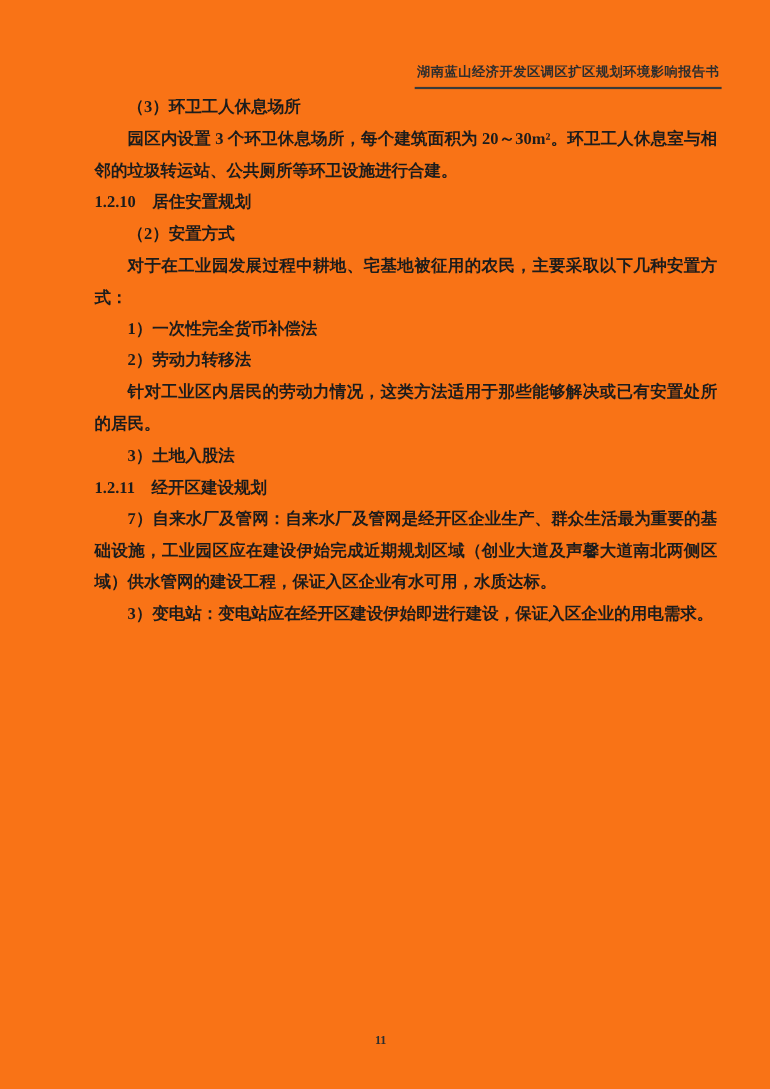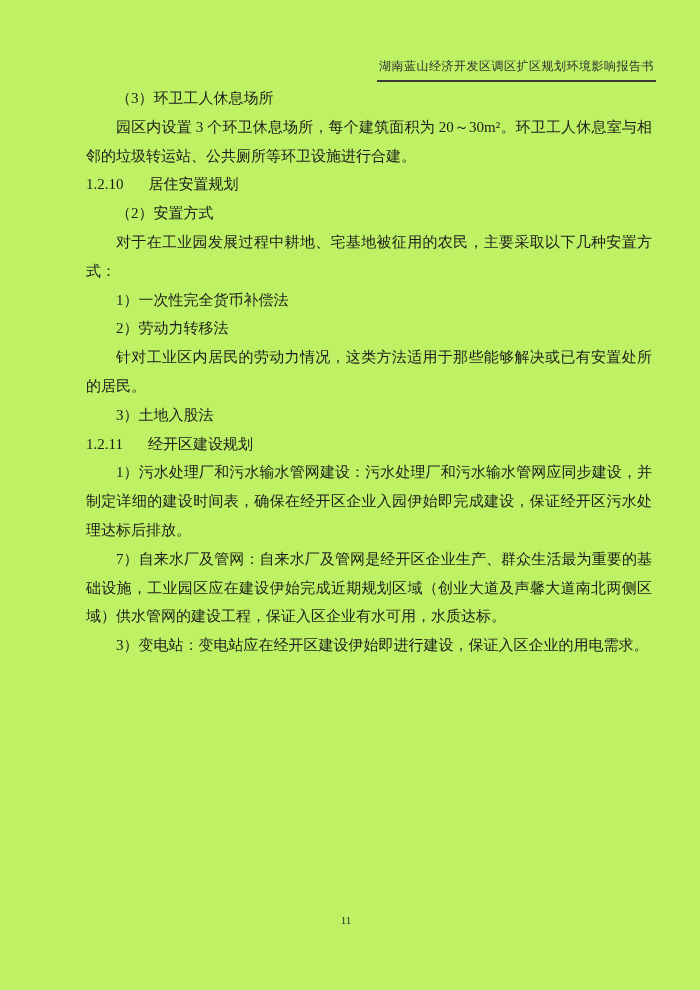--- a/index.html
+++ b/index.html
@@ -4,24 +4,25 @@
 <style>
   html, body {
     margin: 0;
     padding: 0;
     background: #ffffff;
   }
   .page {
     position: relative;
     width: 700px;
     height: 990px;
-    background: #bef264;
+    background: #f97316;
     font-family: "Liberation Serif", "DejaVu Serif", serif;
     color: #1c1c1c;
     overflow: hidden;
+    font-weight: bold;
   }
   .header {
     position: absolute;
     top: 56px;
     left: 0;
     right: 44px;
     text-align: right;
   }
   .header-text {
     display: inline-block;
@@ -41,25 +42,25 @@
     text-align: justify;
   }
   .content p {
     margin: 0;
     text-indent: 2em;
   }
   .content p.heading {
     text-indent: 0;
   }
   .heading .sec-num {
-    margin-right: 25px;
+    margin-right: 15px;
   }
   .footer {
     position: absolute;
-    top: 914px;
+    top: 940px;
     left: 0;
     width: 692px;
     text-align: center;
     font-size: 11px;
     color: #2e2e2e;
   }
 </style>
 </head>
 <body>
 
@@ -73,21 +74,20 @@
     <p>（3）环卫工人休息场所</p>
     <p>园区内设置 3 个环卫休息场所，每个建筑面积为 20～30m²。环卫工人休息室与相邻的垃圾转运站、公共厕所等环卫设施进行合建。</p>
     <p class="heading"><span class="sec-num">1.2.10</span><span>居住安置规划</span></p>
     <p>（2）安置方式</p>
     <p>对于在工业园发展过程中耕地、宅基地被征用的农民，主要采取以下几种安置方式：</p>
     <p>1）一次性完全货币补偿法</p>
     <p>2）劳动力转移法</p>
     <p>针对工业区内居民的劳动力情况，这类方法适用于那些能够解决或已有安置处所的居民。</p>
     <p>3）土地入股法</p>
     <p class="heading"><span class="sec-num">1.2.11</span><span>经开区建设规划</span></p>
-    <p>1）污水处理厂和污水输水管网建设：污水处理厂和污水输水管网应同步建设，并制定详细的建设时间表，确保在经开区企业入园伊始即完成建设，保证经开区污水处理达标后排放。</p>
     <p>7）自来水厂及管网：自来水厂及管网是经开区企业生产、群众生活最为重要的基础设施，工业园区应在建设伊始完成近期规划区域（创业大道及声馨大道南北两侧区域）供水管网的建设工程，保证入区企业有水可用，水质达标。</p>
     <p>3）变电站：变电站应在经开区建设伊始即进行建设，保证入区企业的用电需求。</p>
   </div>
 
   <div class="footer">
     <span>11</span>
   </div>
 
 </div>
 

